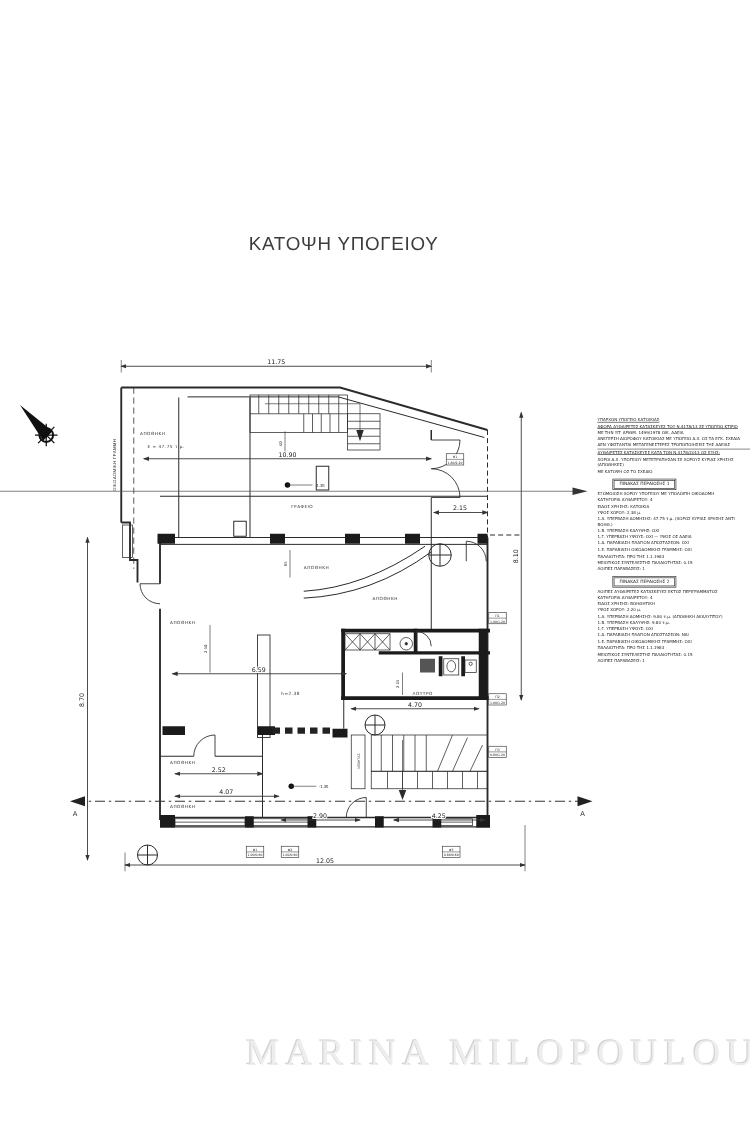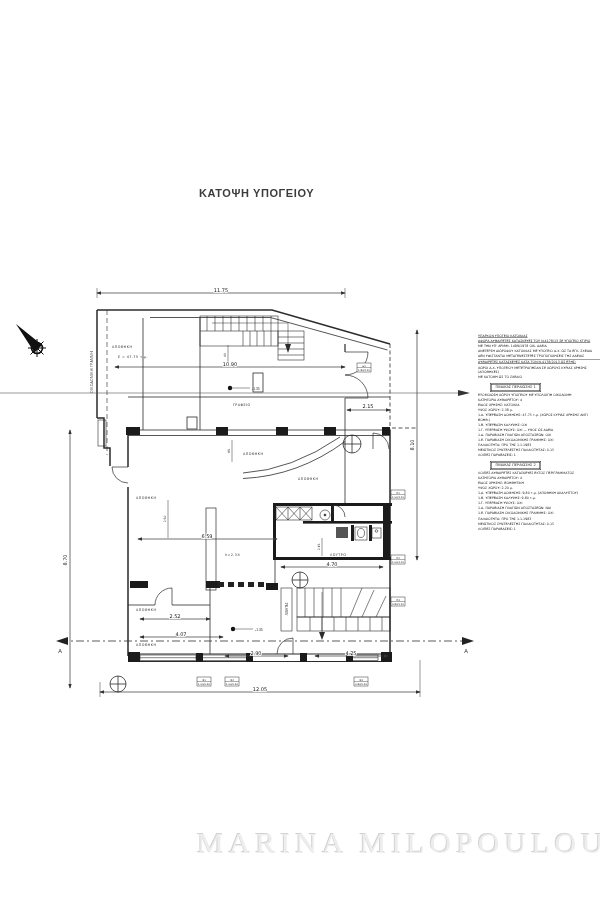--- a/index.html
+++ b/index.html
@@ -1,19 +1,19 @@
 <!DOCTYPE html>
 <html><head>
 <meta charset="utf-8">
 <style>
   html,body{margin:0;padding:0;background:#fff;}
   .page{position:relative;width:600px;height:900px;background:#ffffff;overflow:hidden;
         font-family:"Liberation Sans",sans-serif;}
-  .drawing-title{position:absolute;left:199px;top:187px;font-size:11px;letter-spacing:.6px;
-        color:#3c3c3c;font-weight:bold;}
+  .drawing-title{position:absolute;left:199px;top:187px;font-size:15px;letter-spacing:.6px;
+        color:#3c3c3c;}
   .watermark{position:absolute;left:197px;top:826px;font-family:"Liberation Serif",serif;
         font-size:30px;letter-spacing:5px;color:#ededed;white-space:nowrap;
         text-shadow:-1px -1px 0 #d2d2d2,1px 1px 0 #ffffff;}
   .plan-svg{position:absolute;left:0;top:0;}
   
   .notes{position:absolute;left:478px;top:334px;width:122px;}
   .notes-inner{transform:scale(0.5);transform-origin:0 0;width:244px;
         font-family:"DejaVu Sans",sans-serif;font-size:6.5px;line-height:1.4;color:#222;}
   .notes-inner p{margin:0 0 1px 0;}
   .nh{ text-decoration:underline;margin-bottom:2px;}

